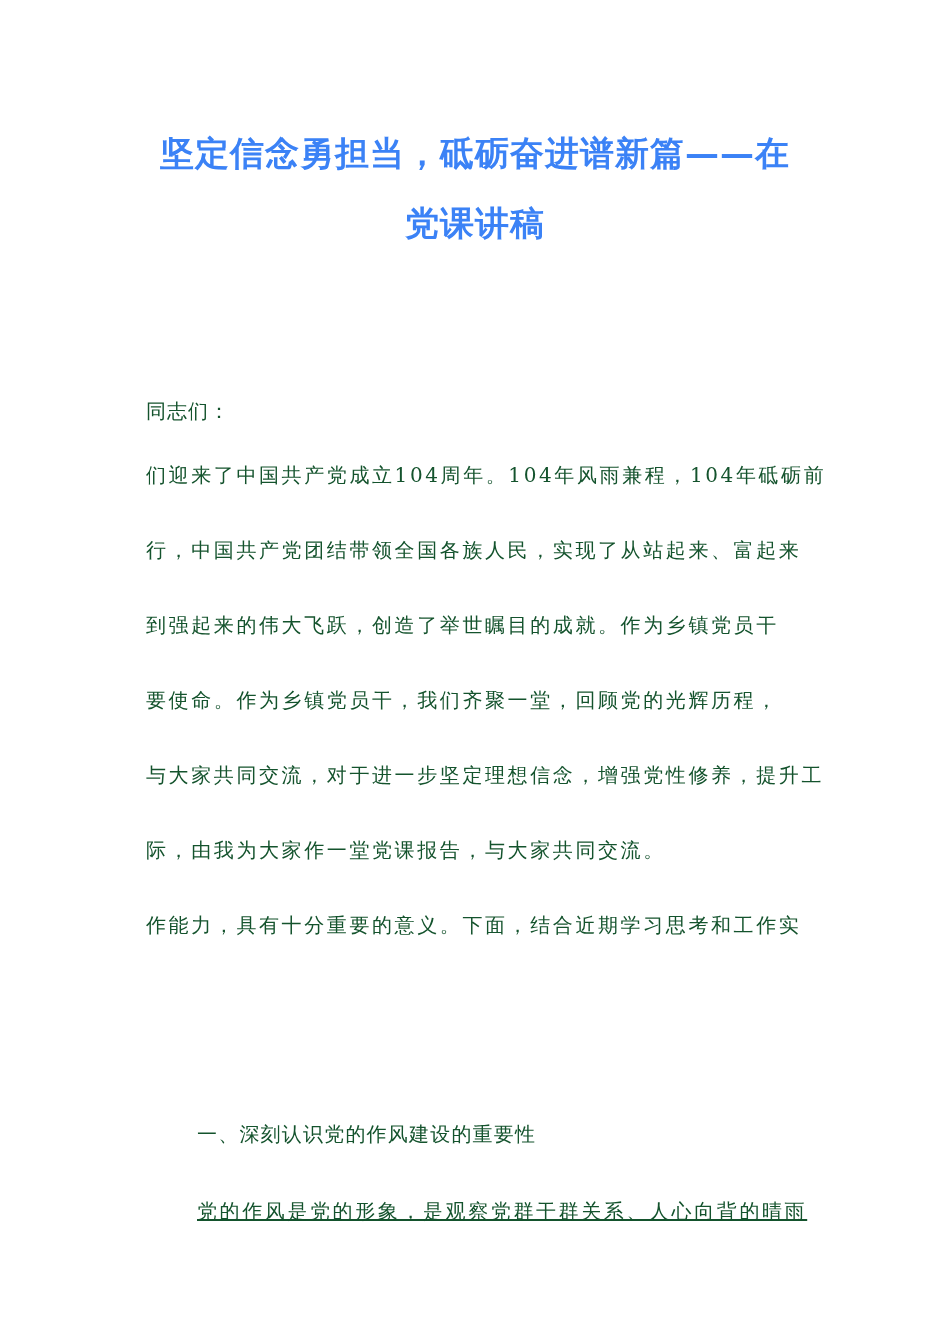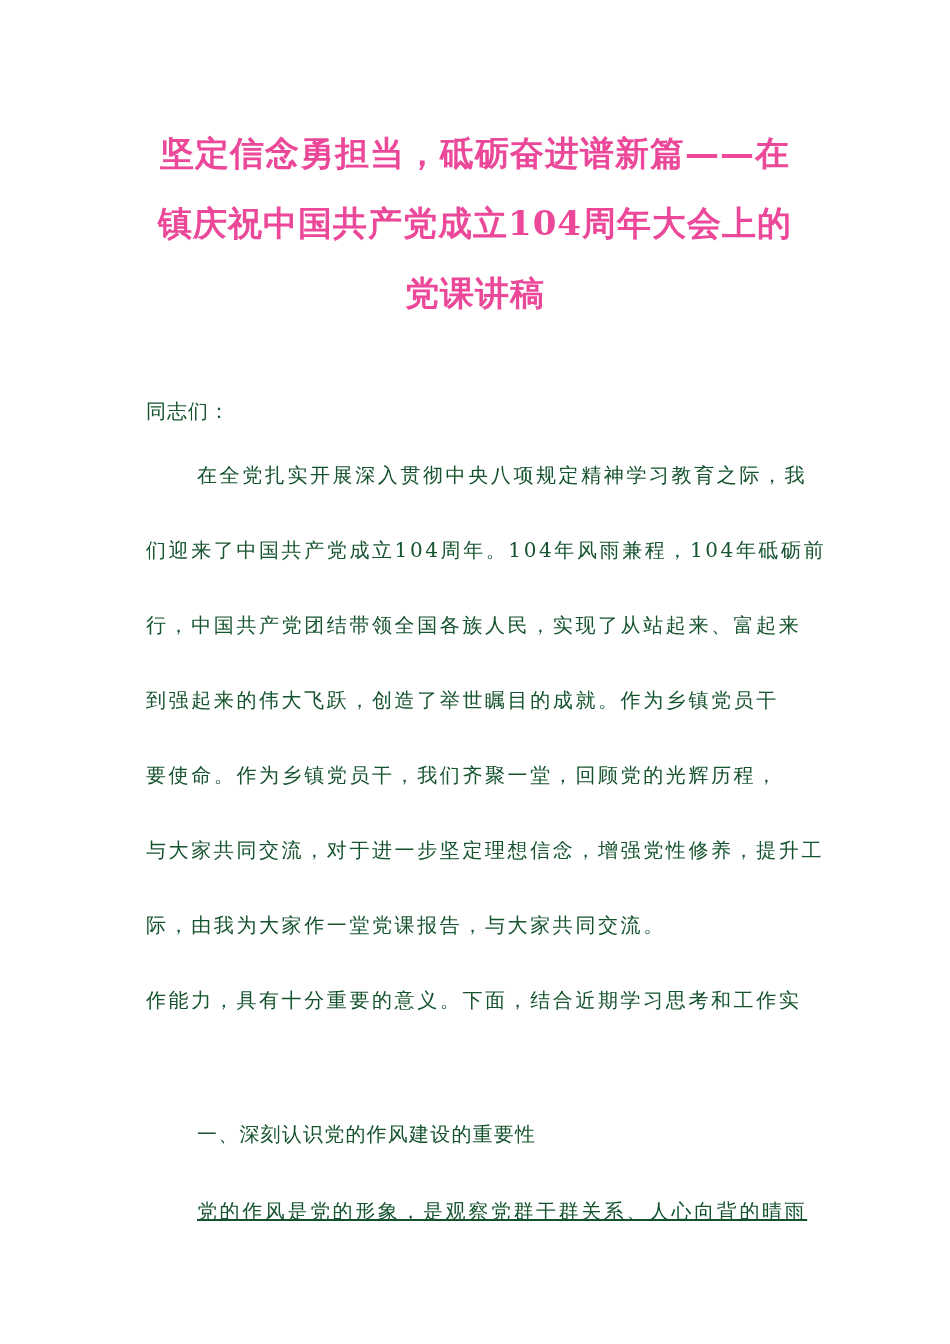--- a/index.html
+++ b/index.html
@@ -27,21 +27,21 @@
       position: absolute;
       left: 146px;
       width: 658px;
       top: 118px;
       margin: 0;
       text-align: center;
       font-weight: bold;
       font-size: 34px;
       line-height: 70px;
       letter-spacing: 1px;
-      color: #ec4899;
+      color: #3b82f6;
     }
     .title .tline {
       display: block;
       white-space: nowrap;
     }
     .body-text {
       position: absolute;
       left: 146px;
       width: 660px;
       font-size: 20px;
@@ -73,28 +73,26 @@
     }
     .p2 { top: 1174px; text-decoration: underline; }
   </style>
 </head>
 <body>
 
 <div class="page">
 
   <h1 class="title">
     <span class="tline">坚定信念勇担当，砥砺奋进谱新篇——在</span>
-    <span class="tline">镇庆祝中国共产党成立104周年大会上的</span>
     <span class="tline">党课讲稿</span>
   </h1>
 
   <div class="body-text salutation">同志们：</div>
 
   <div class="body-text para p1">
-    <span class="pline first">在全党扎实开展深入贯彻中央八项规定精神学习教育之际，我</span>
     <span class="pline">们迎来了中国共产党成立104周年。104年风雨兼程，104年砥砺前</span>
     <span class="pline">行，中国共产党团结带领全国各族人民，实现了从站起来、富起来</span>
     <span class="pline">到强起来的伟大飞跃，创造了举世瞩目的成就。作为乡镇党员干</span>
     <span class="pline">要使命。作为乡镇党员干，我们齐聚一堂，回顾党的光辉历程，</span>
     <span class="pline">与大家共同交流，对于进一步坚定理想信念，增强党性修养，提升工</span>
     <span class="pline">际，由我为大家作一堂党课报告，与大家共同交流。</span>
     <span class="pline">作能力，具有十分重要的意义。下面，结合近期学习思考和工作实</span>
   </div>
 
   <div class="body-text heading1">一、深刻认识党的作风建设的重要性</div>

